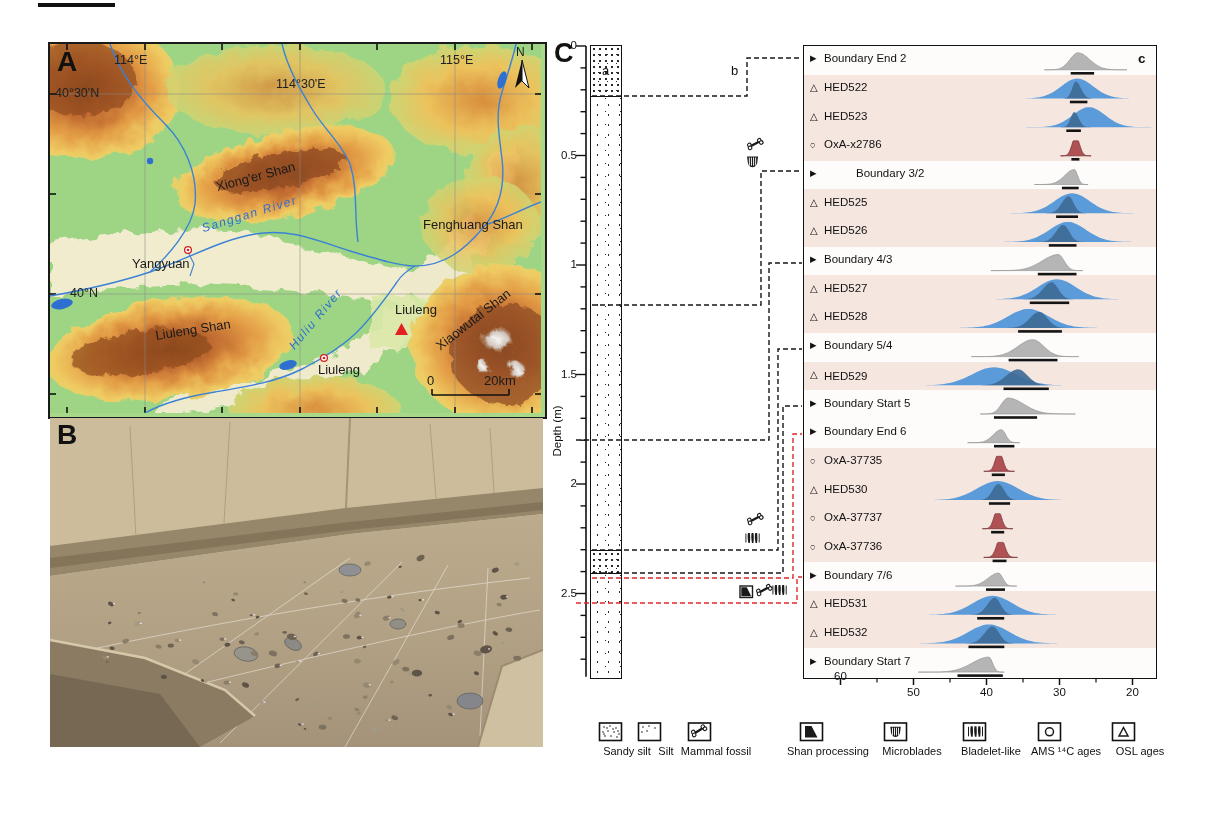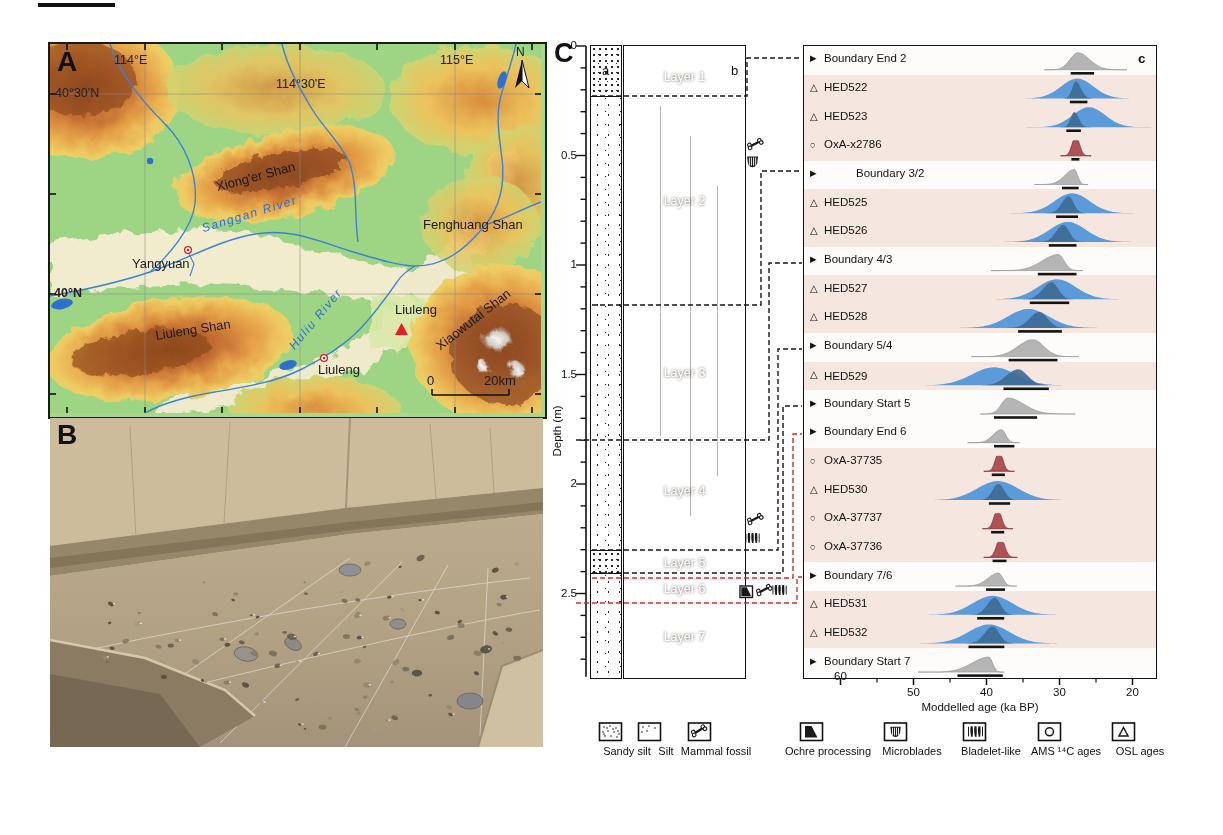--- a/index.html
+++ b/index.html
@@ -180,21 +180,21 @@
       <g>
         <polygon points="472,16 465,44 472,37" fill="#111"></polygon>
         <polygon points="472,16 479,44 472,37" fill="#fff" stroke="#111" stroke-width="1"></polygon>
       </g>
     </svg>
     <div class="lbl panel-letter" style="left:7px;top:2px;">A</div>
     <div class="lbl coordlbl" style="left:64px;top:9px;">114°E</div>
     <div class="lbl coordlbl" style="left:226px;top:9px;margin-top:24px;">114°30'E</div>
     <div class="lbl coordlbl" style="left:390px;top:9px;">115°E</div>
     <div class="lbl coordlbl" style="left:5px;top:42px;">40°30'N</div>
-    <div class="lbl coordlbl" style="left:4px;top:242px;font-weight:bold;">40°N</div>
+    <div class="lbl coordlbl" style="left:20px;top:242px;">40°N</div>
     <div class="lbl maplbl" style="left:165px;top:125px;transform:rotate(-15deg);">Xiong'er Shan</div>
     <div class="lbl maplbl" style="left:373px;top:173px;">Fenghuang Shan</div>
     <div class="lbl maplbl" style="left:105px;top:278px;transform:rotate(-9deg);">Liuleng Shan</div>
     <div class="lbl maplbl" style="left:378px;top:268px;transform:rotate(-38deg);">Xiaowutai Shan</div>
     <div class="lbl riverlbl" style="left:150px;top:163px;transform:rotate(-17deg);">Sanggan River</div>
     <div class="lbl riverlbl" style="left:228px;top:268px;transform:rotate(-50deg);">Huliu River</div>
     <div class="lbl maplbl" style="left:82px;top:212px;">Yangyuan</div>
     <div class="lbl maplbl" style="left:268px;top:318px;">Liuleng</div>
     <div class="lbl maplbl" style="left:345px;top:258px;">Liuleng</div>
     <div class="lbl maplbl" style="left:466px;top:1px;font-size:12px;">N</div>
@@ -419,33 +419,20 @@
     </div>
 
   <div class="abs" id="colA">
     <div class="lith dense" style="top:0;height:51px;border-bottom:1.2px solid #111;"></div>
     <div class="lith sparse" style="top:52px;height:452px;"></div>
     <div class="lith dense" style="top:504px;height:24px;border-top:1.2px solid #111;border-bottom:1.2px solid #111;"></div>
     <div class="lith sparse" style="top:529px;height:102px;"></div>
   </div>
   <div class="lbl collbl" style="left:602px;top:63px;">a</div>
 
-  <div class="abs" id="colB">
-    <div class="crack" style="left:36px;top:60px;height:330px;"></div>
-    <div class="crack" style="left:66px;top:90px;height:380px;"></div>
-    <div class="crack" style="left:93px;top:140px;height:290px;"></div>
-    <div class="abs" style="left:0;top:265px;width:100%;height:2px;background:rgba(255,255,255,.45);"></div>
-    <div class="layerlbl" style="top:24px;">Layer 1</div>
-    <div class="layerlbl" style="top:148px;">Layer 2</div>
-    <div class="layerlbl" style="top:320px;">Layer 3</div>
-    <div class="layerlbl" style="top:438px;">Layer 4</div>
-    <div class="layerlbl" style="top:510px;">Layer 5</div>
-    <div class="layerlbl" style="top:536px;">Layer 6</div>
-    <div class="layerlbl" style="top:584px;">Layer 7</div>
-  </div>
   <div class="lbl collbl" style="left:731px;top:63px;">b</div>
 
   <svg class="abs" id="connSvg" style="left:553px;top:40px;" width="252" height="650" viewBox="553 40 252 650">
       <path d="M592,96 H747 V58 H802" fill="none" stroke="#161616" stroke-width="1.4" stroke-dasharray="5 3"></path>
       <path d="M592,305 H761 V171 H802" fill="none" stroke="#161616" stroke-width="1.4" stroke-dasharray="5 3"></path>
       <path d="M576,440 H769 V263 H802" fill="none" stroke="#161616" stroke-width="1.4" stroke-dasharray="5 3"></path>
       <path d="M592,550 H778 V349 H802" fill="none" stroke="#161616" stroke-width="1.4" stroke-dasharray="5 3"></path>
       <path d="M592,573 H783 V406 H802" fill="none" stroke="#161616" stroke-width="1.4" stroke-dasharray="5 3"></path>
       <path d="M592,578 H793 V434 H802" fill="none" stroke="#e02828" stroke-width="1.4" stroke-dasharray="5 3"></path>
       <path d="M576,603 H797 V577 H802" fill="none" stroke="#e02828" stroke-width="1.4" stroke-dasharray="5 3"></path>
@@ -637,21 +624,20 @@
       <line x1="220" y1="0" x2="220" y2="3.5" stroke="#111" stroke-width="1.2"></line>
       <line x1="293" y1="0" x2="293" y2="3.5" stroke="#111" stroke-width="1.2"></line>
     </svg>
   <div id="ageTicks">
       <div class="ticklbl" style="left: 827.5px; top: 670px;">60</div>
       <div class="ticklbl" style="left: 900.5px; top: 686px;">50</div>
       <div class="ticklbl" style="left: 973.5px; top: 686px;">40</div>
       <div class="ticklbl" style="left: 1046.5px; top: 686px;">30</div>
       <div class="ticklbl" style="left: 1119.5px; top: 686px;">20</div>
     </div>
-  <div class="axis-title abs" style="left:803px;top:701px;width:354px;">Moddelled age (ka BP)</div>
 
   <div id="legend">
       <div class="abs" style="left: 598px; top: 722px;">
         <svg width="26" height="20">
           <rect x="1.5" y="1" width="22" height="17.5" fill="#fff" stroke="#111" stroke-width="1.6"></rect>
           <circle cx="6" cy="5" r="0.8" fill="#1a1a1a"></circle>
           <circle cx="12" cy="4" r="0.8" fill="#1a1a1a"></circle>
           <circle cx="18" cy="6" r="0.8" fill="#1a1a1a"></circle>
           <circle cx="5" cy="10" r="0.8" fill="#1a1a1a"></circle>
           <circle cx="10" cy="9" r="0.8" fill="#1a1a1a"></circle>
@@ -690,21 +676,21 @@
           </g>
         </svg>
       </div>
       <div class="legend-label" style="left: 700px; top: 745px;">Mammal fossil</div>
       <div class="abs" style="left: 799px; top: 722px;">
         <svg width="26" height="20">
           <rect x="1.5" y="1" width="22" height="17.5" fill="#fff" stroke="#111" stroke-width="1.6"></rect>
           <path d="M6,4 L12.5,4 L18.5,15.5 L6,15.5 Z" fill="#1a1a1a"></path>
         </svg>
       </div>
-      <div class="legend-label" style="left: 812px; top: 745px;">Ochre processing</div>
+      <div class="legend-label" style="left: 812px; top: 745px;">Shan processing</div>
       <div class="abs" style="left: 883px; top: 722px;">
         <svg width="26" height="20">
           <rect x="1.5" y="1" width="22" height="17.5" fill="#fff" stroke="#111" stroke-width="1.6"></rect>
           <g transform="translate(6.3,4.3) scale(1)">
     <path d="M1,0.5 H11.5 L11,4 C11,8 9.3,10.6 6.2,10.6 C3.1,10.6 1.5,8 1.5,4 Z" fill="#1a1a1a"></path>
             <line x1="3.2" y1="1.4" x2="3.2" y2="9.2" stroke="#fff" stroke-width="0.9"></line>
             <line x1="5.2" y1="1.4" x2="5.2" y2="9.2" stroke="#fff" stroke-width="0.9"></line>
             <line x1="7.2" y1="1.4" x2="7.2" y2="9.2" stroke="#fff" stroke-width="0.9"></line>
             <line x1="9.2" y1="1.4" x2="9.2" y2="9.2" stroke="#fff" stroke-width="0.9"></line>
           </g>

